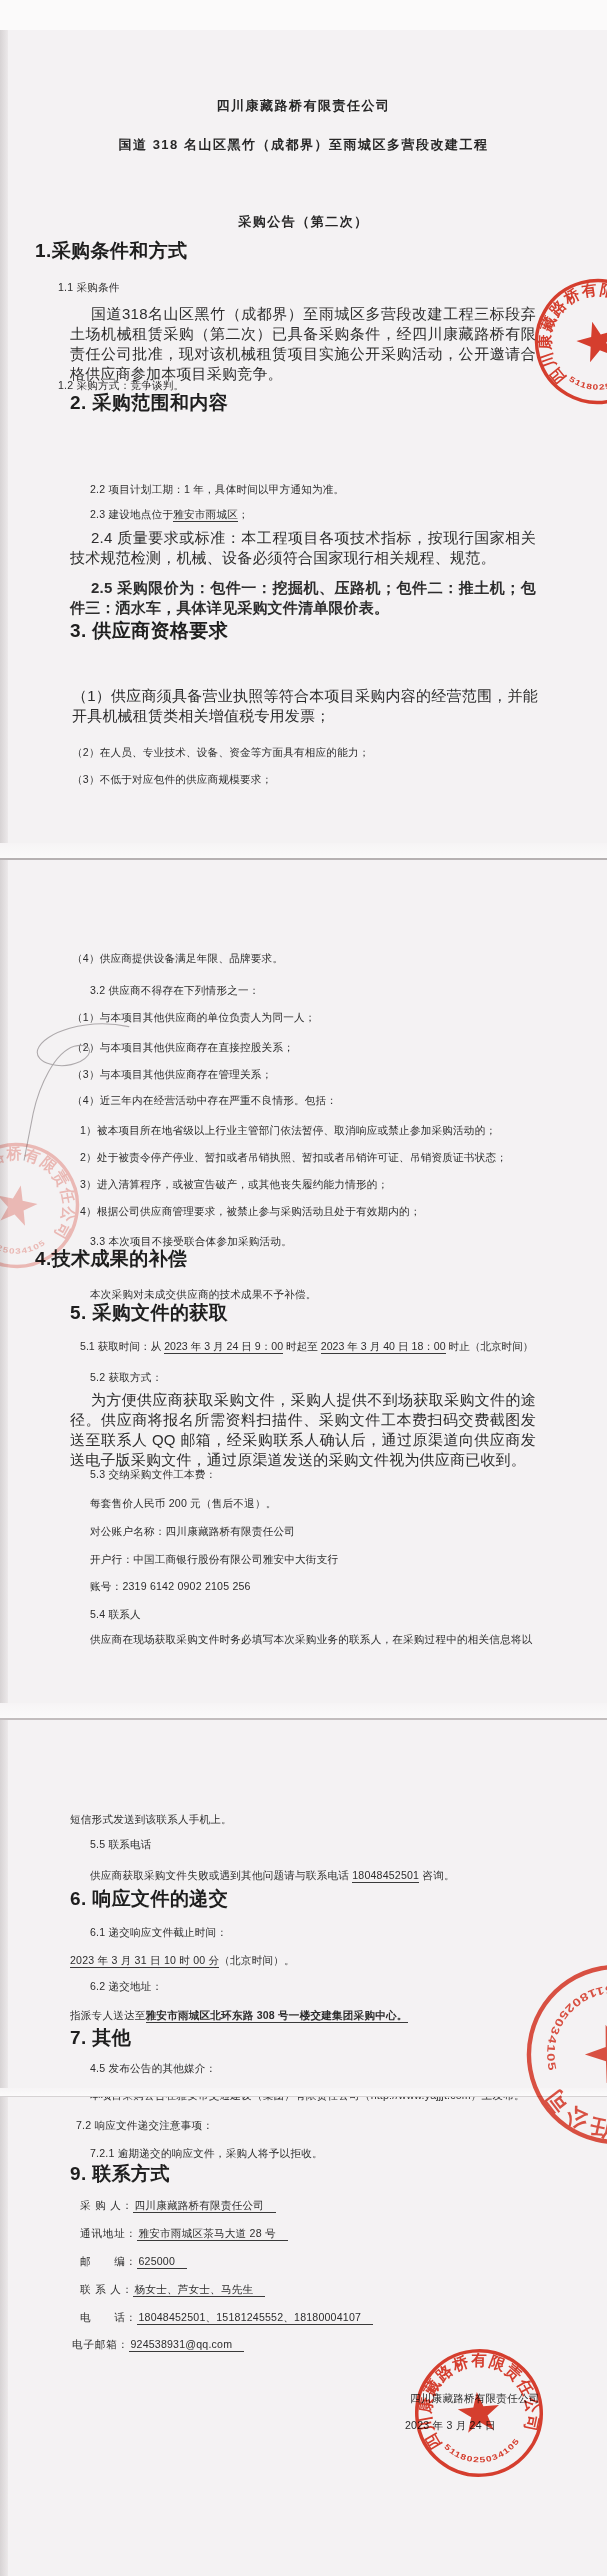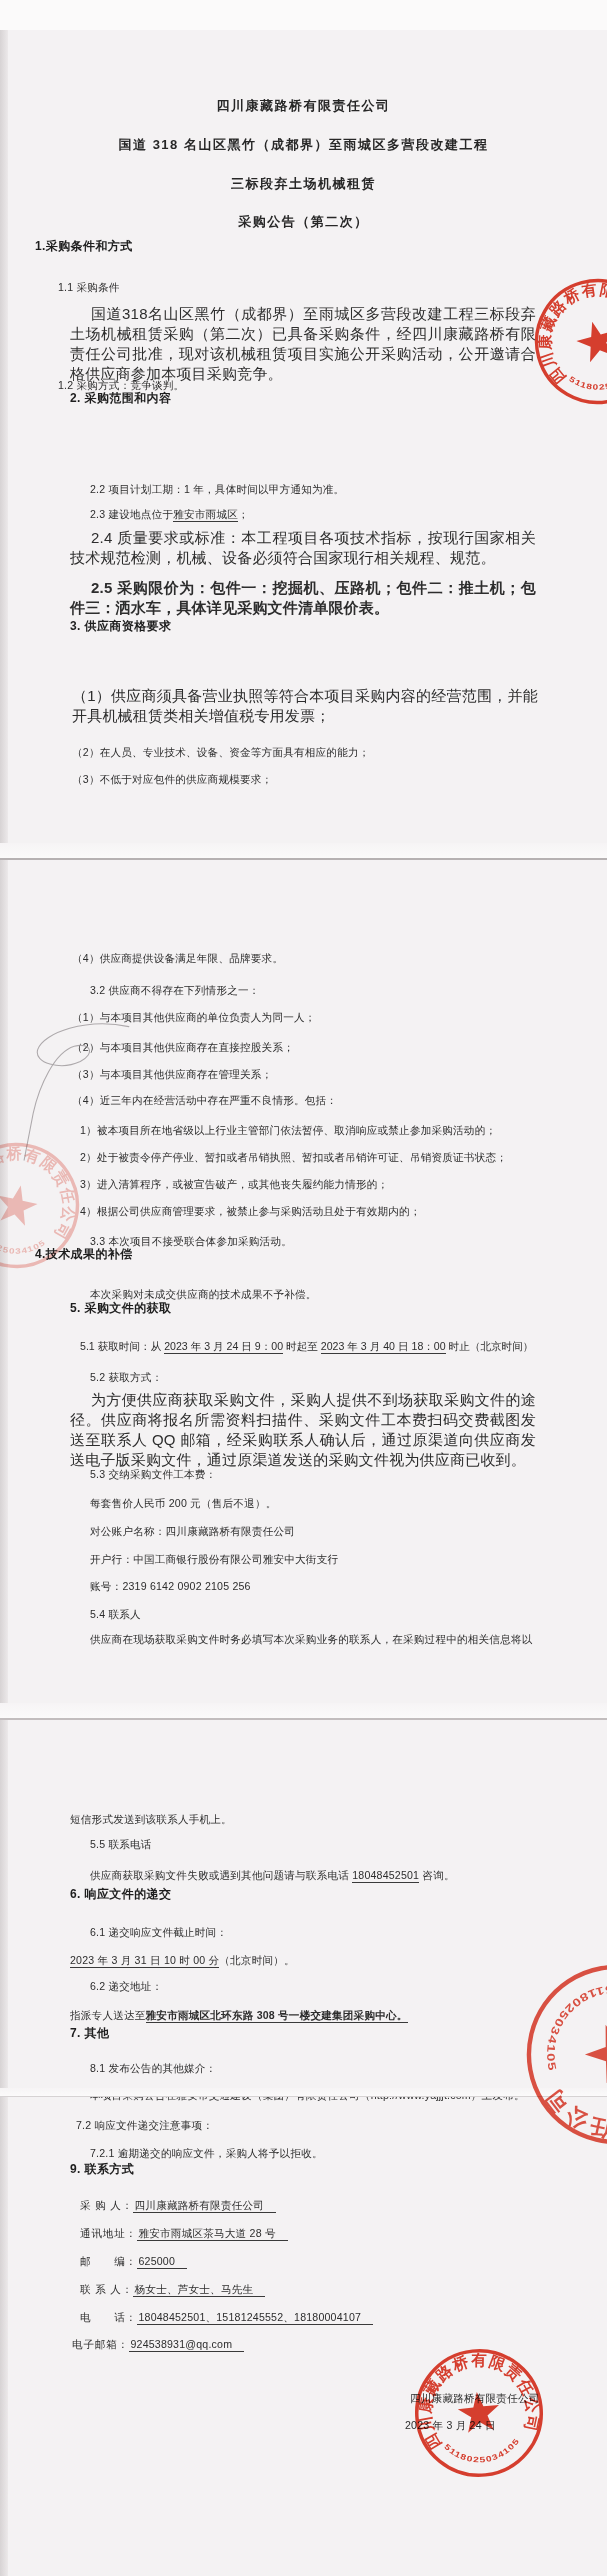--- a/index.html
+++ b/index.html
@@ -10,21 +10,21 @@
     color:#2d2d2d;
   }
   .edge-strip{position:absolute;left:0;top:30px;width:7.6px;height:2546px;
     background:linear-gradient(to right,#d7d3d4,#ece9ea);}
   .top-strip{position:absolute;left:0;top:0;width:607px;height:30px;background:#fbfafa;}
   .sep{position:absolute;left:0;width:607px;}
   .sep .band{height:15px;background:linear-gradient(to bottom,#f6f4f5,#fbfafa);}
   .sep .rule{height:1.5px;}
   .t{position:absolute;left:0;width:607px;text-align:center;font-size:13px;
      font-weight:600;letter-spacing:1.5px;color:#272727;white-space:nowrap;}
-  .h{position:absolute;font-size:12px;font-weight:700;color:#1e1e1e;
+  .h{position:absolute;font-size:19px;font-weight:700;color:#1e1e1e;
      letter-spacing:0.4px;white-space:nowrap;}
   .ln{position:absolute;font-size:10.6px;letter-spacing:0.2px;white-space:nowrap;color:#2d2d2d;margin-top:8px;}
   .para{position:absolute;left:70px;width:466px;font-size:15px;letter-spacing:0.2px;
         line-height:20px;text-align:justify;text-indent:21px;color:#2d2d2d;}
   .noind{text-indent:0;}
   .b{font-weight:700;}
   .u{border-bottom:0.8px solid #3a3a3a;padding-bottom:0.8px;}
   .uval{border-bottom:0.8px solid #3a3a3a;padding:0 12px 0.8px 1.5px;}
   .contact-label{letter-spacing:0.8px;}
   .seal{position:absolute;mix-blend-mode:multiply;}
@@ -34,21 +34,20 @@
 </head>
 <body>
 
 <div id="doc">
 
   <div class="top-strip"></div>
   <div class="edge-strip"></div>
 
   <div class="t" style="top:97px">四川康藏路桥有限责任公司</div>
   <div class="t" style="top:136px">国道 318 名山区黑竹（成都界）至雨城区多营段改建工程</div>
-  <div class="t" style="top:175px">三标段弃土场机械租赁</div>
   <div class="t" style="top:213px">采购公告（第二次）</div>
 
   <div class="h" style="top:238px;left:35px">1.采购条件和方式</div>
   <div class="ln" style="top:273px;left:58px">1.1 采购条件</div>
   <div class="para" style="top:304px">国道318名山区黑竹（成都界）至雨城区多营段改建工程三标段弃土场机械租赁采购（第二次）已具备采购条件，经四川康藏路桥有限责任公司批准，现对该机械租赁项目实施公开采购活动，公开邀请合格供应商参加本项目采购竞争。</div>
   <div class="ln" style="top:371px;left:58px">1.2 采购方式：竞争谈判。</div>
 
   <div class="h" style="top:390px;left:70px">2. 采购范围和内容</div>
   <div class="ln" style="top:475px;left:90px">2.2 项目计划工期：1 年，具体时间以甲方通知为准。</div>
   <div class="ln" style="top:500px;left:90px"><span>2.3 建设地点位于</span><span class="u">雅安市雨城区</span><span>；</span></div>
@@ -101,21 +100,21 @@
   <div class="ln" style="top:1830px;left:90px">5.5 联系电话</div>
   <div class="ln" style="top:1861px;left:90px"><span>供应商获取采购文件失败或遇到其他问题请与联系电话 </span><span class="u">18048452501</span><span> 咨询。</span></div>
 
   <div class="h" style="top:1886px;left:70px">6. 响应文件的递交</div>
   <div class="ln" style="top:1918px;left:90px">6.1 递交响应文件截止时间：</div>
   <div class="ln" style="top:1946px;left:70px"><span class="u">2023 年 3 月 31 日 10 时 00 分</span><span>（北京时间）。</span></div>
   <div class="ln" style="top:1972px;left:90px">6.2 递交地址：</div>
   <div class="ln" style="top:2001px;left:70px"><span>指派专人送达至</span><span class="u b">雅安市雨城区北环东路 308 号一楼交建集团采购中心。</span></div>
 
   <div class="h" style="top:2025px;left:70px">7. 其他</div>
-  <div class="ln" style="top:2054px;left:90px">8.1 发布公告的其他媒介：</div>
+  <div class="ln" style="top:2054px;left:90px">4.5 发布公告的其他媒介：</div>
   <div class="ln" style="top:2081px;left:90px">本项目采购公告在雅安市交通建设（集团）有限责任公司（http://www.yajjjt.com）上发布。</div>
 
   <div class="sep" style="top:2088px">
     <div class="band" style="height:7.6px"></div>
       <div class="rule" style="background:#d6d2d3"></div>
   </div>
 
   <div class="ln" style="top:2111px;left:76px">7.2 响应文件递交注意事项：</div>
   <div class="ln" style="top:2139px;left:90px">7.2.1 逾期递交的响应文件，采购人将予以拒收。</div>
 

